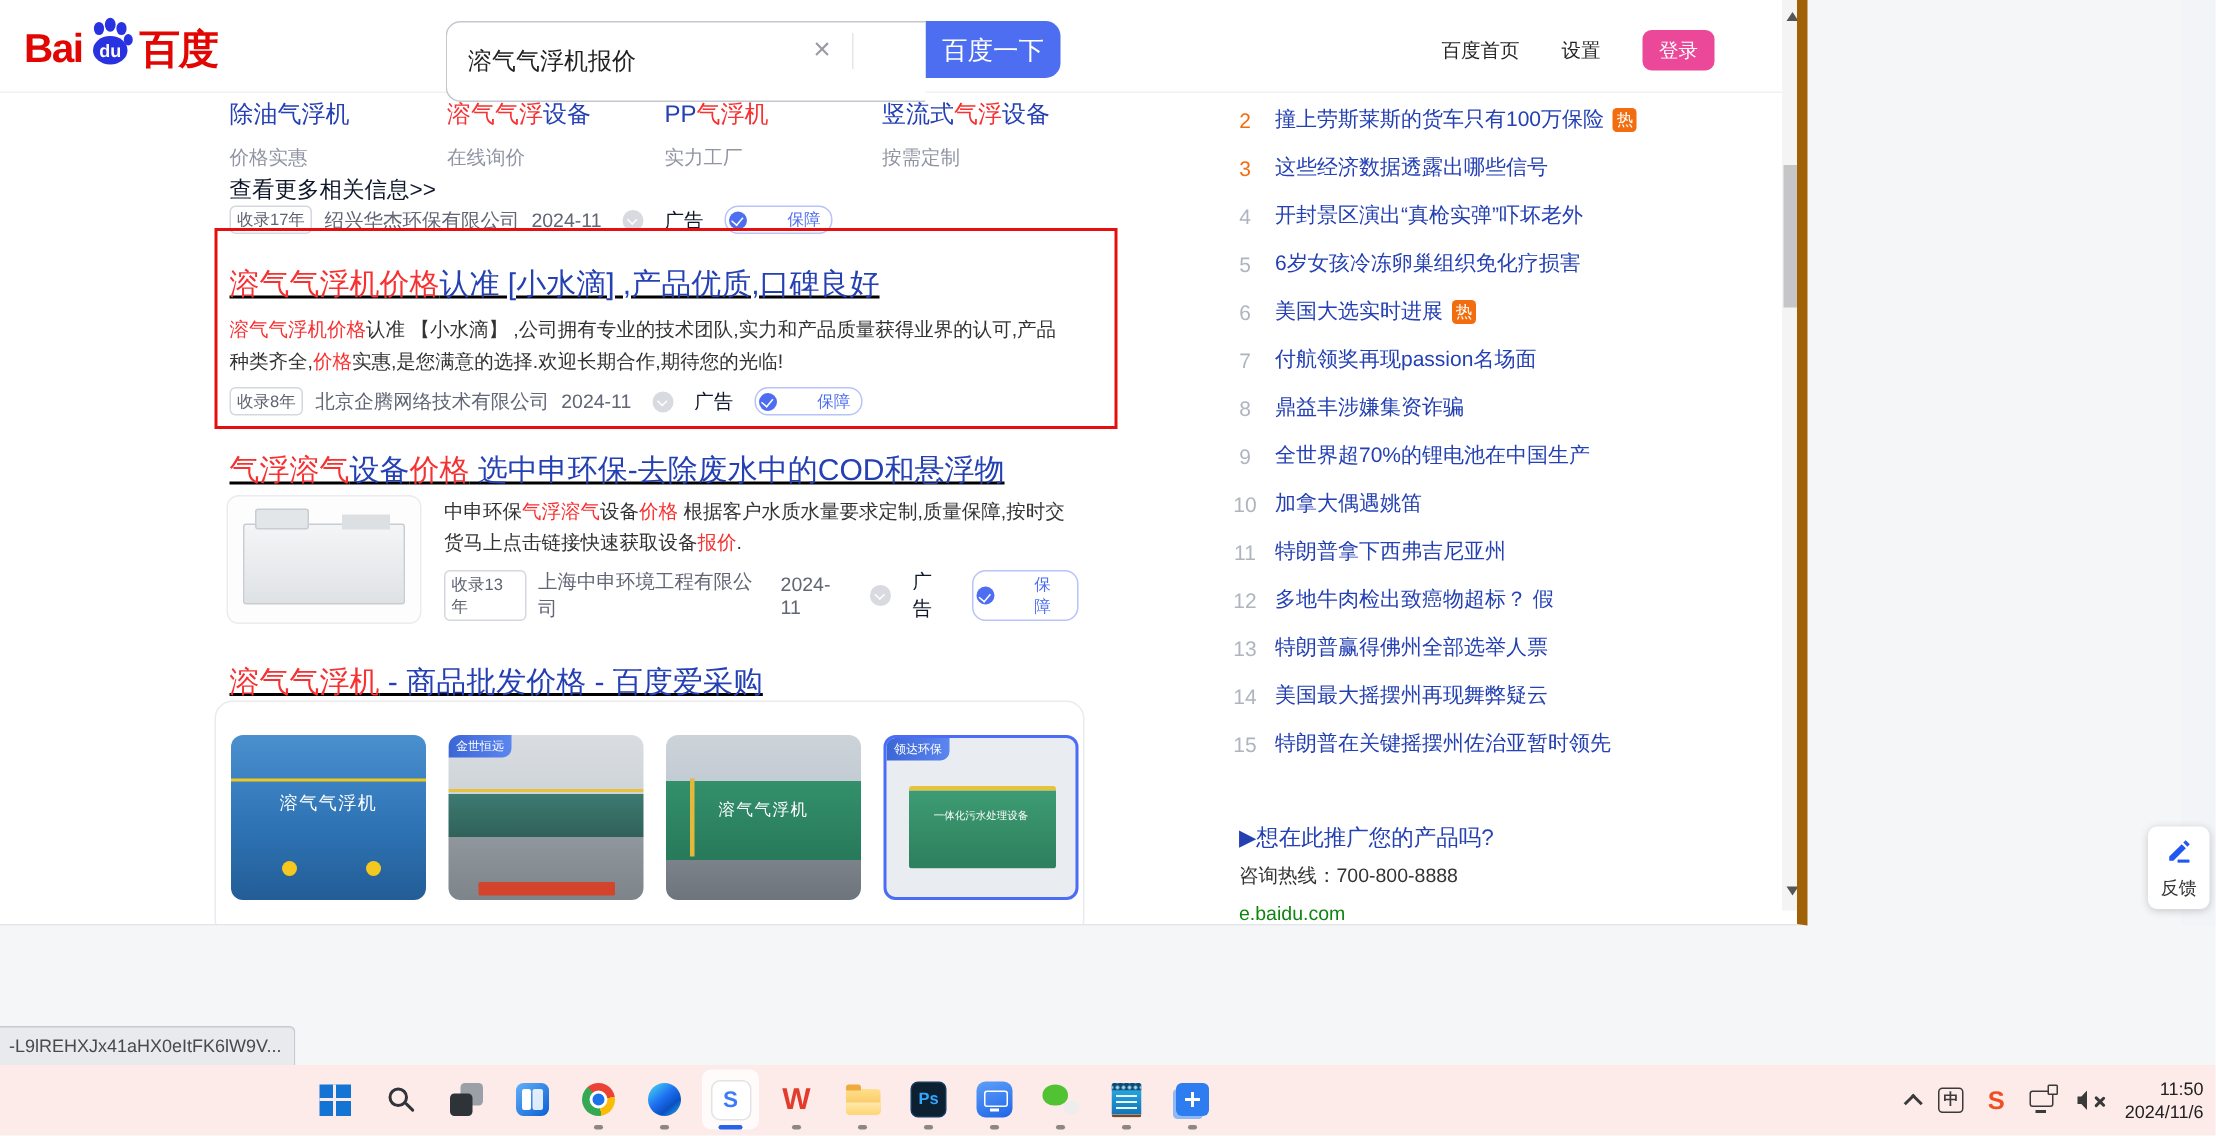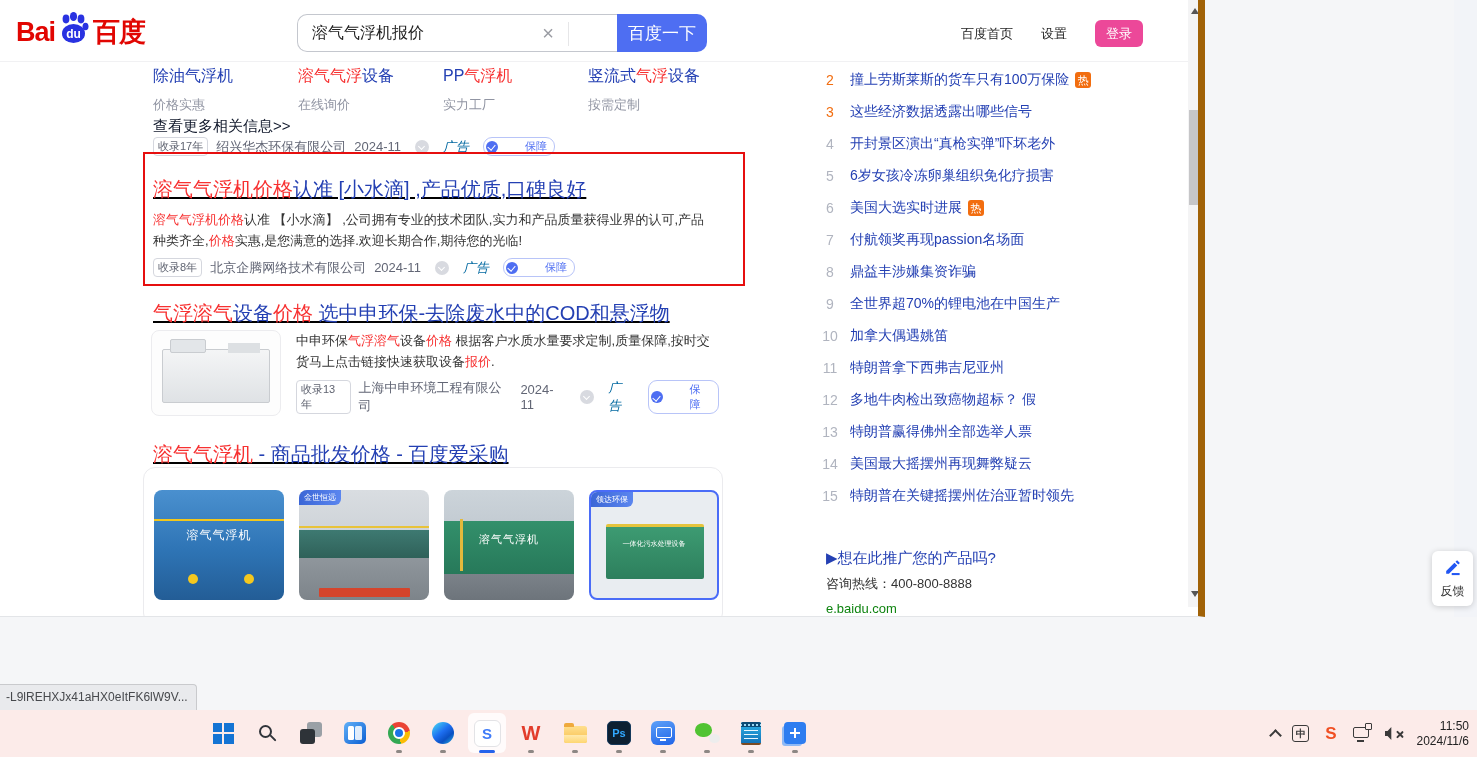--- a/index.html
+++ b/index.html
@@ -12,21 +12,21 @@
   
   .page { position:absolute; left:0; top:0; width:1205px; height:617px; background:#fff;
           border-right:7px solid #a16207; border-bottom:1px solid #e3e5e8; overflow:hidden; }
 
   
   .hdr { position:absolute; left:0; top:0; width:1188px; height:62px; background:#fff; border-bottom:1px solid #f1f1f3; }
   .logo { position:absolute; left:16px; top:12px; display:flex; align-items:center; }
   .logo .bai,.logo .cn { color:#e10602; font-size:27px; font-weight:bold; letter-spacing:-1px; }
   .logo .paw { margin:0 1px; position:relative; top:-2px; }
   .searchwrap { position:absolute; left:297px; top:14px; display:flex; }
-  .sinput { position:relative; width:320px; height:38px; border:1px solid #c4c7ce; border-right:none;
+  .sinput { position:relative; width:320px; height:54px; border:1px solid #c4c7ce; border-right:none;
             border-radius:10px 0 0 10px; background:#fff; }
   .sinput input { position:absolute; left:0; top:0; width:100%; height:100%; border:none; outline:none;
             padding:0 80px 0 14px; font-size:16px; color:#222; background:transparent;
             font-family:"Liberation Sans","DejaVu Sans",sans-serif; }
   .clearx { position:absolute; right:58px; top:7px; width:22px; height:22px; font-size:20px; line-height:22px;
             text-align:center; color:#9a9ca3; cursor:pointer; }
   .sdivide { position:absolute; right:48px; top:7px; width:1px; height:24px; background:#e6e6e8; }
   .sbtn { width:90px; height:38px; background:#4e6ef2; color:#fff; font-size:17px; border:none;
           border-radius:0 10px 10px 0; cursor:pointer; font-family:inherit; }
   .hnav { position:absolute; right:45px; top:20px; display:flex; align-items:center; }
@@ -42,21 +42,21 @@
   .morelink { position:absolute; left:153px; top:117px; font-size:15px; color:#0f172a; cursor:pointer; }
 
   
   .meta { display:flex; align-items:center; font-size:13px; color:#626675; }
   .pill { font-size:11px; color:#5f6370; border:1px solid #d5d7de; border-radius:4px; padding:1px 4px; margin-right:8px; }
   .m-co { margin-right:8px; }
   .m-date { margin-right:14px; }
   .m-circle { width:14px; height:14px; border-radius:50%; background:#d8dae0; position:relative; margin-right:14px; cursor:pointer; }
   .m-circle::after { content:""; position:absolute; left:4px; top:4px; width:4px; height:4px;
        border-right:1.5px solid #fff; border-bottom:1.5px solid #fff; transform:rotate(45deg); }
-  .m-ad { color:#0369a1; margin-right:14px;font-style:italic; }
+  .m-ad { color:#0f172a; margin-right:14px; }
   .bao { display:inline-flex; align-items:center; border:1px solid #b8c4f8; border-radius:9px; padding:1px 7px 1px 2px; background:#fff;gap:24px; }
   .bcheck { width:12px; height:12px; border-radius:50%; background:#4e6ef2; position:relative; margin-right:3px; }
   .bcheck::after { content:""; position:absolute; left:3px; top:2.5px; width:4px; height:6px;
        border-right:1.5px solid #fff; border-bottom:1.5px solid #fff; transform:rotate(40deg); }
   .bao span { font-size:11px; color:#4e6ef2; }
   .meta1 { position:absolute; left:153px; top:137px; }
 
   
   .redbox { position:absolute; left:143px; top:152px; width:602px; height:134px;
             border:2px solid #e60f0f; pointer-events:none; z-index:6; }
@@ -392,21 +392,21 @@
         <a class="hot-link">美国最大摇摆州再现舞弊疑云</a>
 
       </div>
       <div class="hot-item">
         <span class="rank">15</span>
         <a class="hot-link">特朗普在关键摇摆州佐治亚暂时领先</a>
 
       </div>
   </div>
   <div class="promo-title">▶想在此推广您的产品吗?</div>
-  <div class="promo-hot">咨询热线：400-800-8888</div>
+  <div class="promo-hot">咨询热线：700-800-8888</div>
   <div class="promo-url">e.baidu.com</div>
 
   <div class="pagescroll">
     <span class="sb-up"></span>
     <span class="sb-thumb"></span>
     <span class="sb-down"></span>
   </div>
 </div>
 
 <div class="rstrip"></div>

